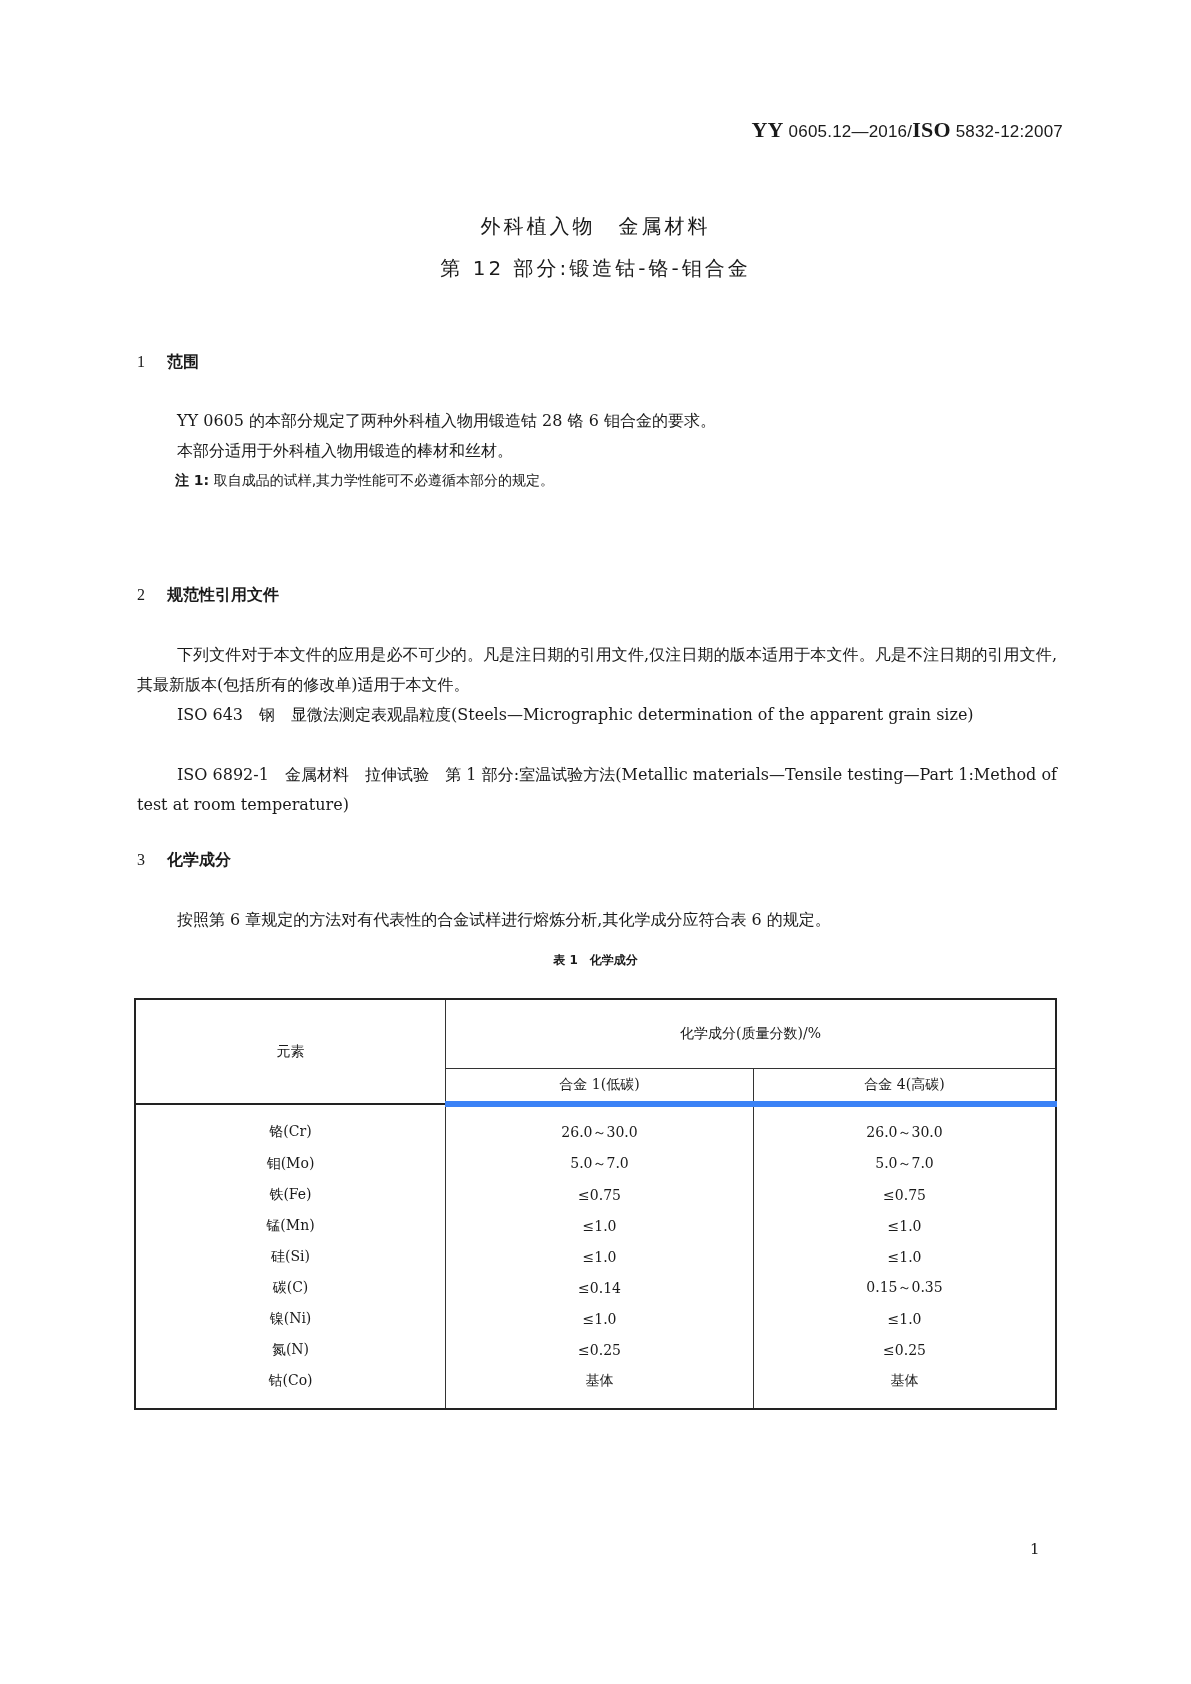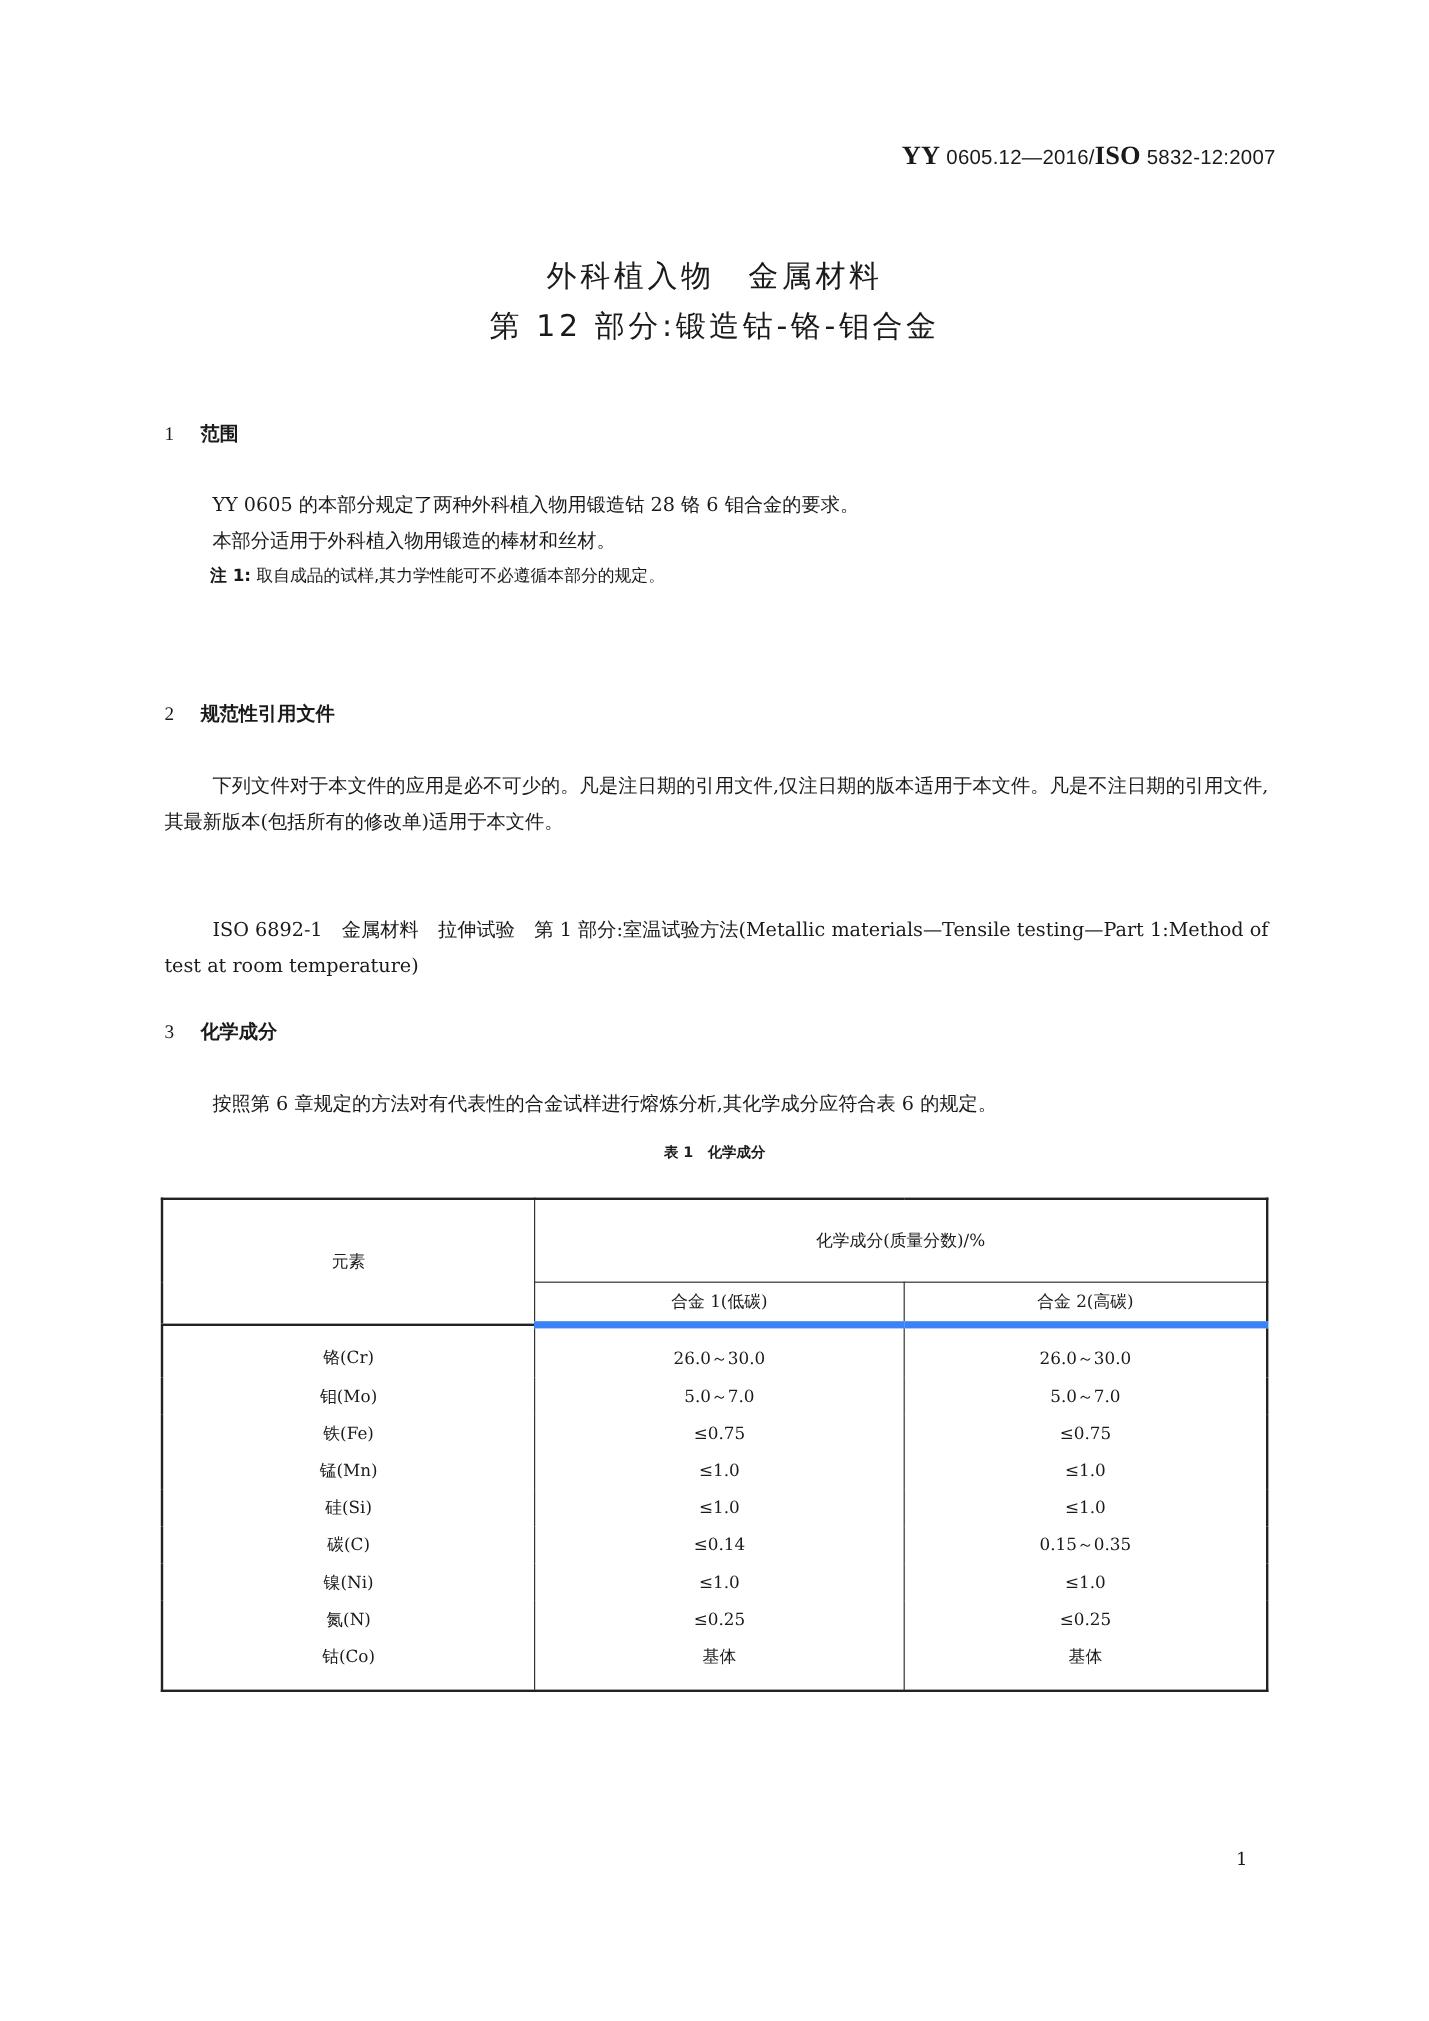--- a/index.html
+++ b/index.html
@@ -10,21 +10,21 @@
   }
   .page { position: absolute; left: 0; top: 0; width: 1191px; height: 1684px; }
   .std-code {
     position: absolute; right: 128px; top: 117px;
     font-family: "Liberation Sans", "DejaVu Sans", sans-serif;
     font-size: 17px; letter-spacing: 0.2px;
   }
   .std-code b { font-family: "Liberation Serif", serif; font-weight: bold; font-size: 22px; }
   .title {
     position: absolute; left: 0; width: 1191px; text-align: center;
-    font-family: "DejaVu Sans", sans-serif; font-size: 25px; letter-spacing: 3px;
+    font-family: "DejaVu Sans", sans-serif; font-size: 20px; letter-spacing: 3px;
   }
   .t1 { top: 213px; }
   .t2 { top: 255px; }
   .h {
     position: absolute; left: 137px;
     font-family: Liberation Serif, serif; font-size: 16px; font-weight: bold;
   }
   .h .num { display: inline-block; width: 30px; font-weight: normal; }
   .p {
     position: absolute; left: 137px; width: 920px;
@@ -79,38 +79,39 @@
   <div class="p indent" style="top:436px">本部分适用于外科植入物用锻造的棒材和丝材。</div>
   <div class="note" style="top:467px">
     <span class="lbl">注 1:</span>
     <span>取自成品的试样,其力学性能可不必遵循本部分的规定。</span>
   </div>
 
   <div class="h" style="top:585px">
     <span class="num">2</span><span>规范性引用文件</span>
   </div>
   <div class="p indent" style="top:640px">下列文件对于本文件的应用是必不可少的。凡是注日期的引用文件,仅注日期的版本适用于本文件。凡是不注日期的引用文件,其最新版本(包括所有的修改单)适用于本文件。</div>
+  <div class="p indent" style="top:700px">ISO 643　钢　显微法测定表观晶粒度(Steels—Micrographic determination of the apparent grain size)</div>
   <div class="p indent" style="top:760px">ISO 6892-1　金属材料　拉伸试验　第 1 部分:室温试验方法(Metallic materials—Tensile testing—Part 1:Method of test at room temperature)</div>
 
   <div class="h" style="top:850px">
     <span class="num">3</span><span>化学成分</span>
   </div>
   <div class="p indent" style="top:905px">按照第 6 章规定的方法对有代表性的合金试样进行熔炼分析,其化学成分应符合表 6 的规定。</div>
 
   <div class="tbl-title">表 1　化学成分</div>
 
   <table style="top:998px">
     <thead>
       <tr>
         <th class="c0 hdr-top" rowspan="2" style="border-left:none;border-bottom:2px solid #222">元素</th>
         <th class="hdr-top" colspan="2">化学成分(质量分数)/%</th>
       </tr>
       <tr>
         <th class="c1 hdr-sub">合金 1(低碳)</th>
-        <th class="hdr-sub">合金 2(高碳)</th>
+        <th class="hdr-sub">合金 4(高碳)</th>
       </tr>
     </thead>
     <tbody>
       <tr>
           <td style="border-left:none">铬(Cr)</td>
           <td>26.0～30.0</td>
           <td>26.0～30.0</td>
         </tr>
       <tr>
           <td style="border-left:none">钼(Mo)</td>

